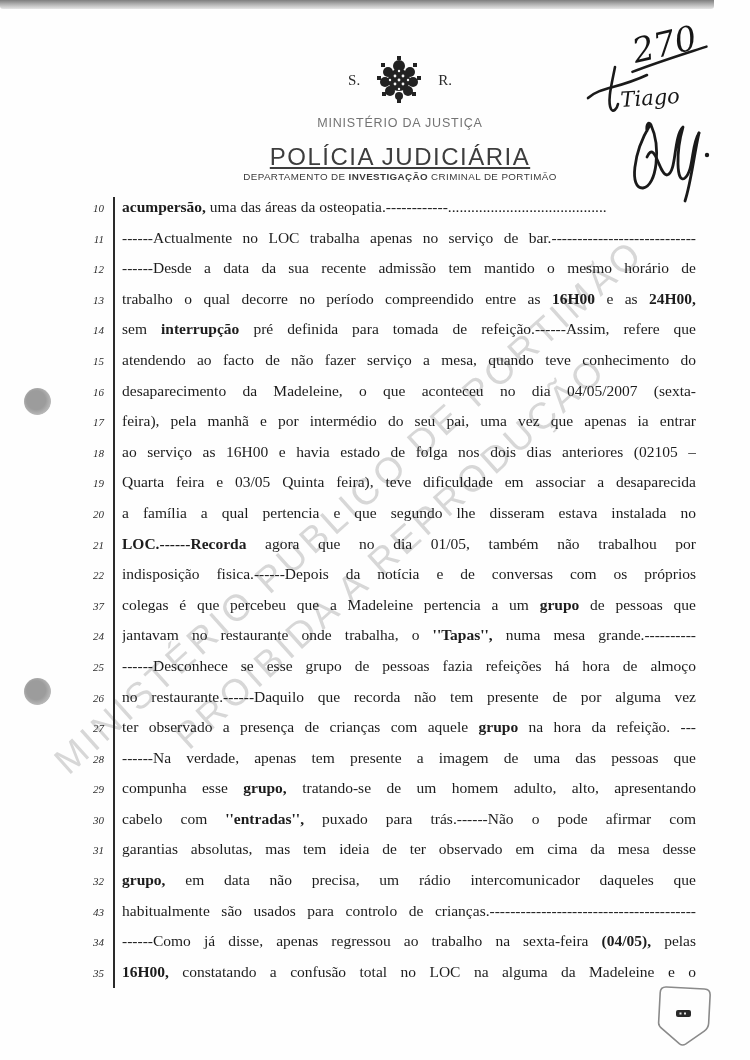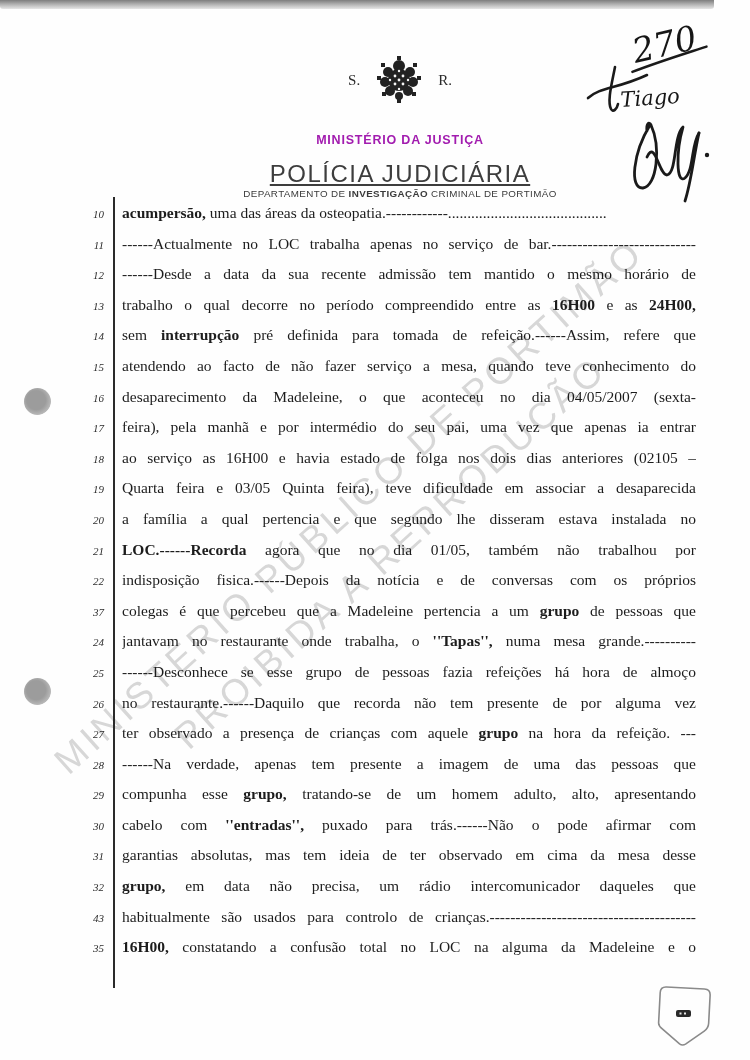--- a/index.html
+++ b/index.html
@@ -21,35 +21,35 @@
   }
   .watermark div{
     font-family:"Liberation Sans", sans-serif;font-size:37px;letter-spacing:4px;
     color:#adadad;opacity:.48;white-space:nowrap;line-height:62px;
   }
   
   .header{position:absolute;left:50px;top:55px;width:700px;text-align:center;z-index:2;}
   .sr-row{height:50px;display:flex;align-items:center;justify-content:center;gap:16px;}
   .sr-letter{font-size:15px;color:#2c2c2c;}
   .ministry{
-    margin-top:28px;font-family:"Liberation Sans", sans-serif;font-weight:700;
-    font-size:12.5px;letter-spacing:.8px;color:#a21caf;
+    margin-top:11px;font-family:"Liberation Sans", sans-serif;font-weight:400;
+    font-size:12.5px;letter-spacing:.8px;color:#737373;
   }
   .org-title{
     margin-top:13px;font-family:"Liberation Sans", sans-serif;
     font-size:24px;letter-spacing:1.5px;color:#3d3d3d;text-decoration:underline;
   }
   .department{
     font-family:"Liberation Sans", sans-serif;
     font-size:9.8px;letter-spacing:.4px;color:#3a3a3a;
   }
   .department .seg-bold{font-weight:700;}
   
   .vrule{position:absolute;left:113px;top:197px;width:2px;height:791px;background:#2a2a2a;z-index:2;}
-  .body-lines{position:absolute;left:0;top:198px;width:700px;z-index:2;}
+  .body-lines{position:absolute;left:0;top:192px;width:700px;z-index:2;}
   .bodyline{display:flex;align-items:baseline;height:30.6px;}
   .linenum{
     flex:none;width:104px;text-align:right;font-style:italic;
     font-size:11px;color:#2e2e2e;line-height:30.6px;
   }
   .linetext{
     flex:none;margin-left:18px;width:574px;font-size:15.5px;line-height:30.6px;
     text-align:justify;text-align-last:justify;white-space:normal;overflow:hidden;
     max-height:30.6px;
   }
@@ -238,20 +238,24 @@
       </div>
       <div class="bodyline">
         <span class="linenum">32</span>
         <span class="linetext"><span class="seg-bold">grupo,</span><span> em data não precisa, um rádio intercomunicador daqueles que</span></span>
       </div>
       <div class="bodyline">
         <span class="linenum">43</span>
         <span class="linetext"><span>habitualmente são usados para controlo de crianças.----------------------------------------</span></span>
       </div>
       <div class="bodyline">
+        <span class="linenum">34</span>
+        <span class="linetext"><span>------Como já disse, apenas regressou ao trabalho na sexta-feira </span><span class="seg-bold">(04/05),</span><span> pelas</span></span>
+      </div>
+      <div class="bodyline">
         <span class="linenum">35</span>
         <span class="linetext"><span class="seg-bold">16H00,</span><span> constatando a confusão total no LOC na alguma da Madeleine e o</span></span>
       </div>
     </div>
 
   <svg class="stamp-svg" width="90" height="78" viewBox="0 0 90 78">
     <path d="M14 14 Q14 8 20 8 L58 8 Q64 8 64 14 L64 42 Q64 47 60 50 L42 64 Q39 66 36 64 L18 50 Q14 47 14 44 Z" fill="none" stroke="#8a8a8a" stroke-width="1.6" transform="rotate(3 39 36)"></path>
     <rect x="31" y="30" width="15" height="7" rx="2" fill="#2a2a2a"></rect>
     <rect x="34.5" y="32.5" width="2" height="2" fill="#e8e8e8"></rect>
     <rect x="39" y="32.5" width="2" height="2" fill="#e8e8e8"></rect>

